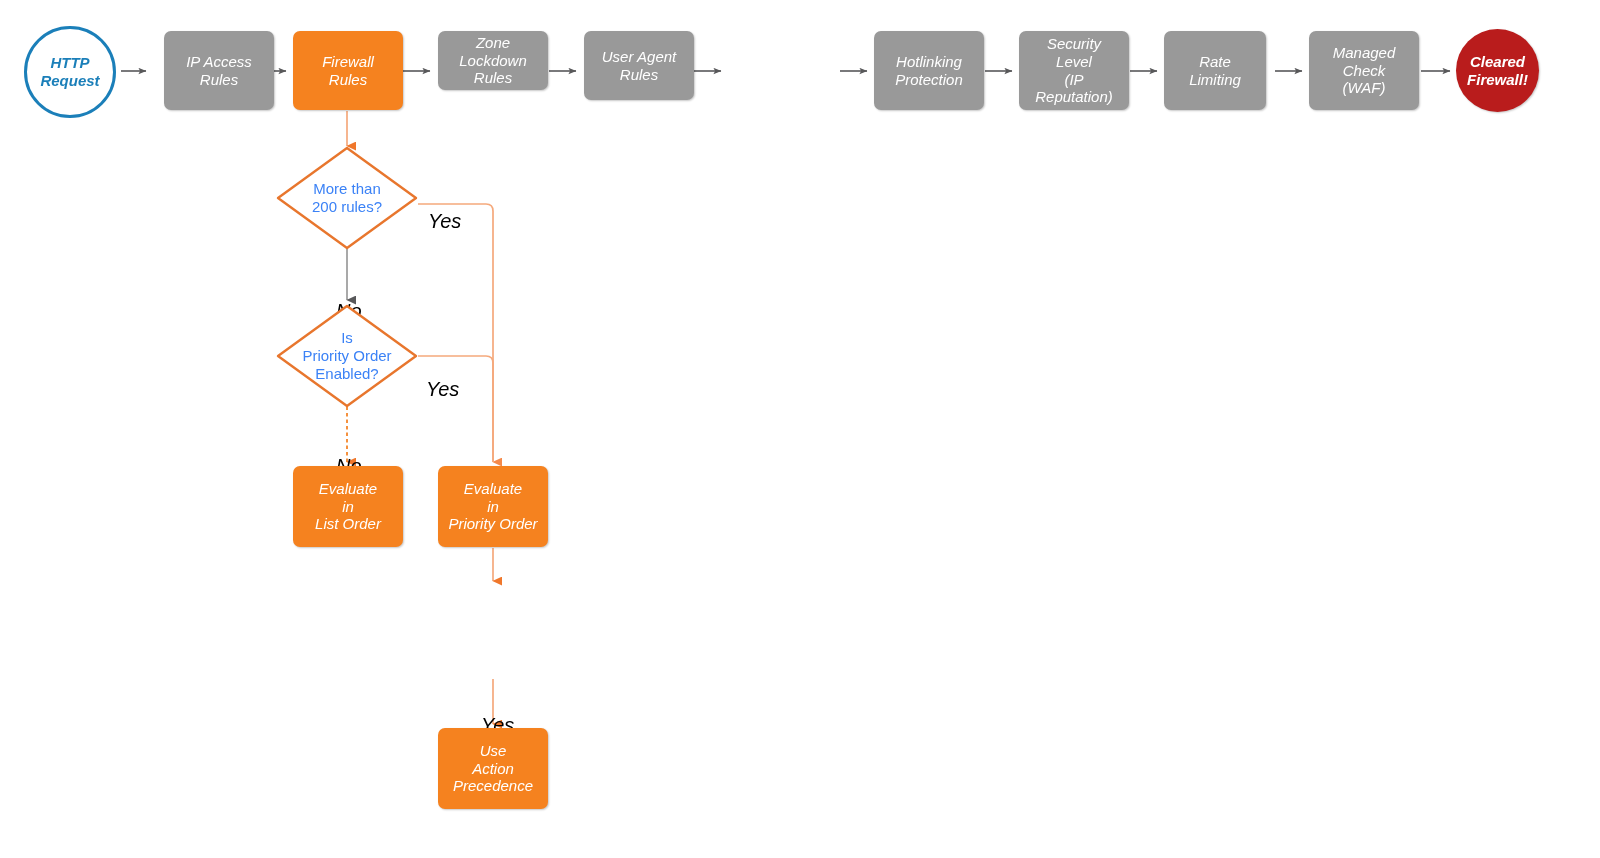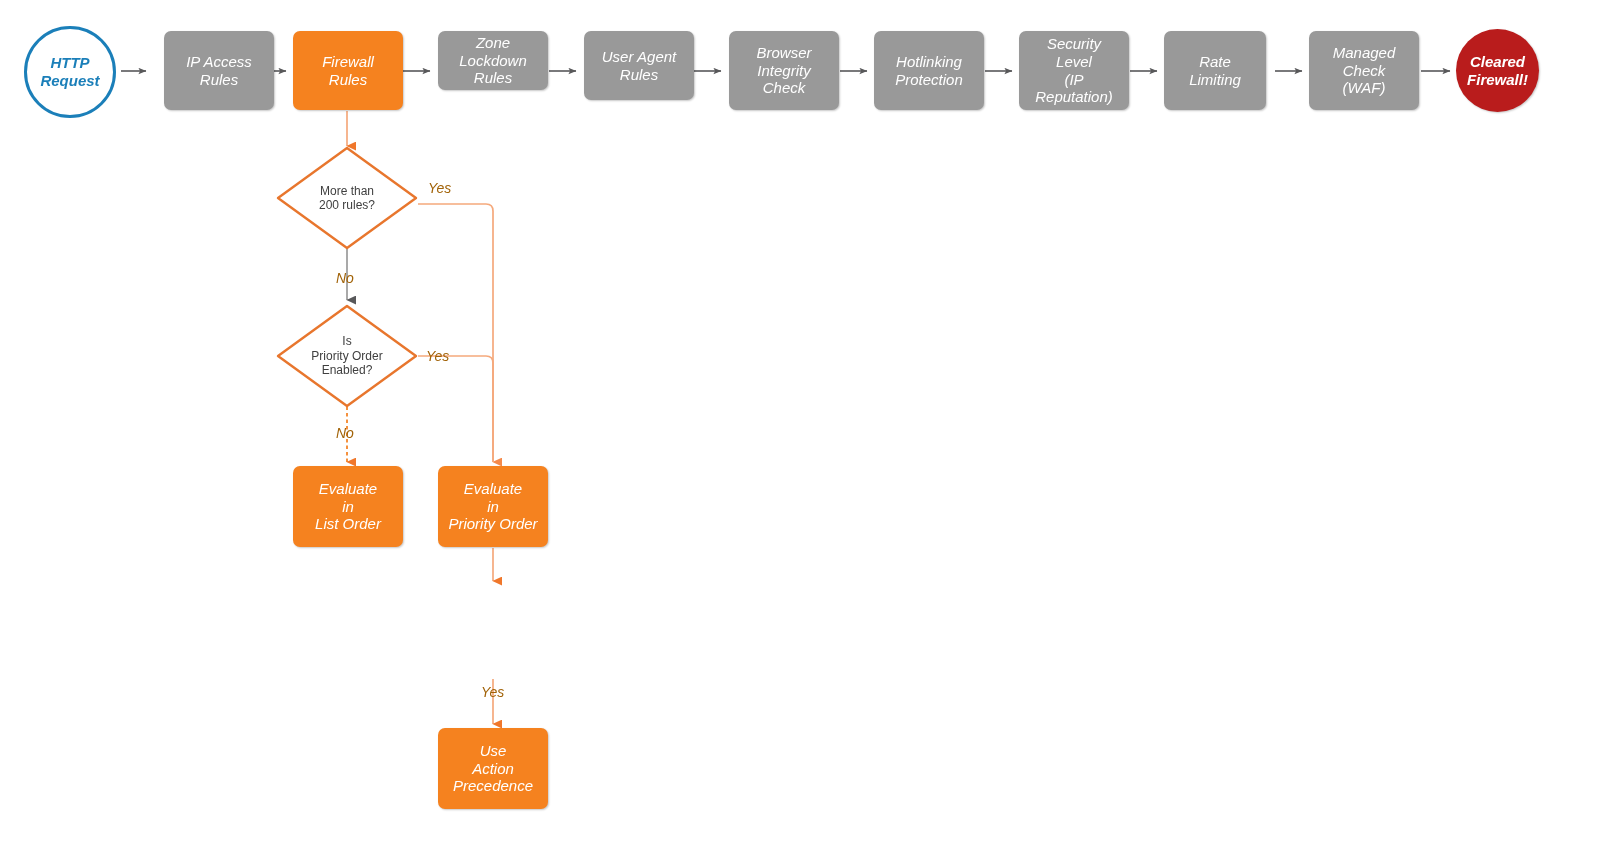--- a/index.html
+++ b/index.html
@@ -80,33 +80,34 @@
   .diamond-wrap .dia-label {
     position: absolute;
     left: 0;
     top: 0;
     width: 100%;
     height: 100%;
     display: flex;
     align-items: center;
     justify-content: center;
     text-align: center;
-    color: #404040;
-    font-size: 12px;
+    color: #3b82f6;
+    font-size: 15px;
     line-height: 1.2;
     white-space: pre-line;
   }
 
   
   .edge-label {
     position: absolute;
     font-style: italic;
-    font-size: 14px;
-    color: #a16207;
+    font-size: 20px;
+    color: #000000;
     white-space: nowrap;
+    margin-top: 30px;
   }
 </style>
 </head>
 <body>
 
 <div id="canvas">
 
   <svg class="wires" viewBox="0 0 1600 858" xmlns="http://www.w3.org/2000/svg">
     <defs>
       <marker id="arrowGrey" markerWidth="9" markerHeight="9" refX="7.6" refY="3.2" orient="auto" markerUnits="userSpaceOnUse">
@@ -170,25 +171,20 @@
     <span style="white-space:pre-line;">Zone
 Lockdown
 Rules</span>
   </div>
 
   <div class="node box grey" style="left:584px; top:31px; width:110px; height:69px;">
     <span style="white-space:pre-line;">User Agent
 Rules</span>
   </div>
 
-  <div class="node box grey" style="left:729px; top:31px; width:110px; height:79px;">
-    <span style="white-space:pre-line;">Browser
-Integrity
-Check</span>
-  </div>
 
   <div class="node box grey" style="left:874px; top:31px; width:110px; height:79px;">
     <span style="white-space:pre-line;">Hotlinking
 Protection</span>
   </div>
 
   <div class="node box grey" style="left:1019px; top:31px; width:110px; height:79px;">
     <span style="white-space:pre-line;">Security
 Level
 (IP Reputation)</span>

